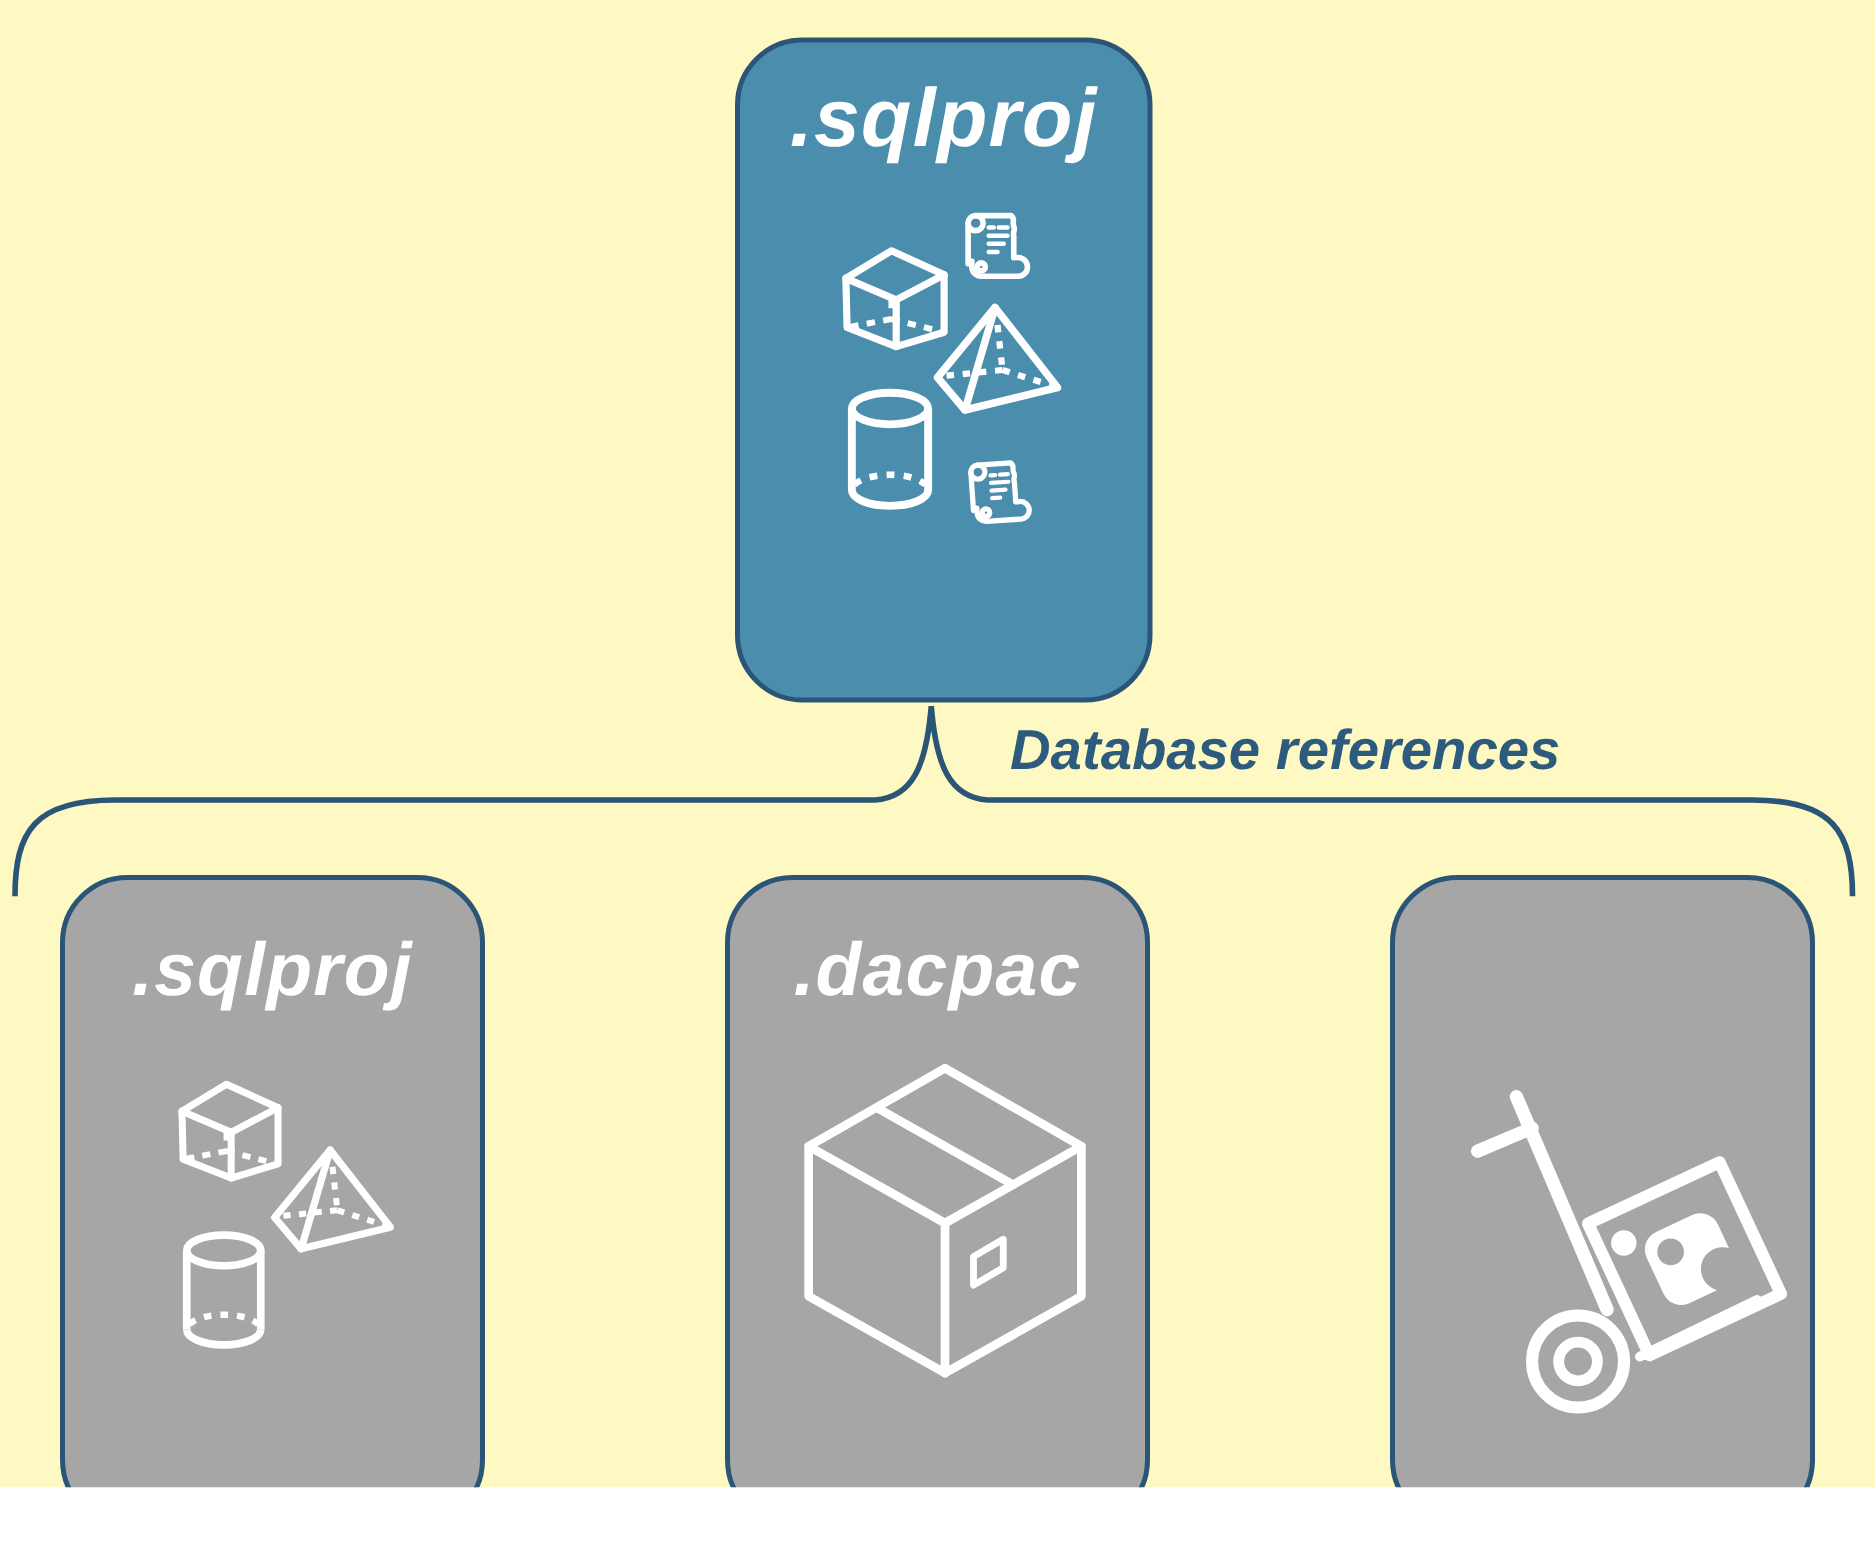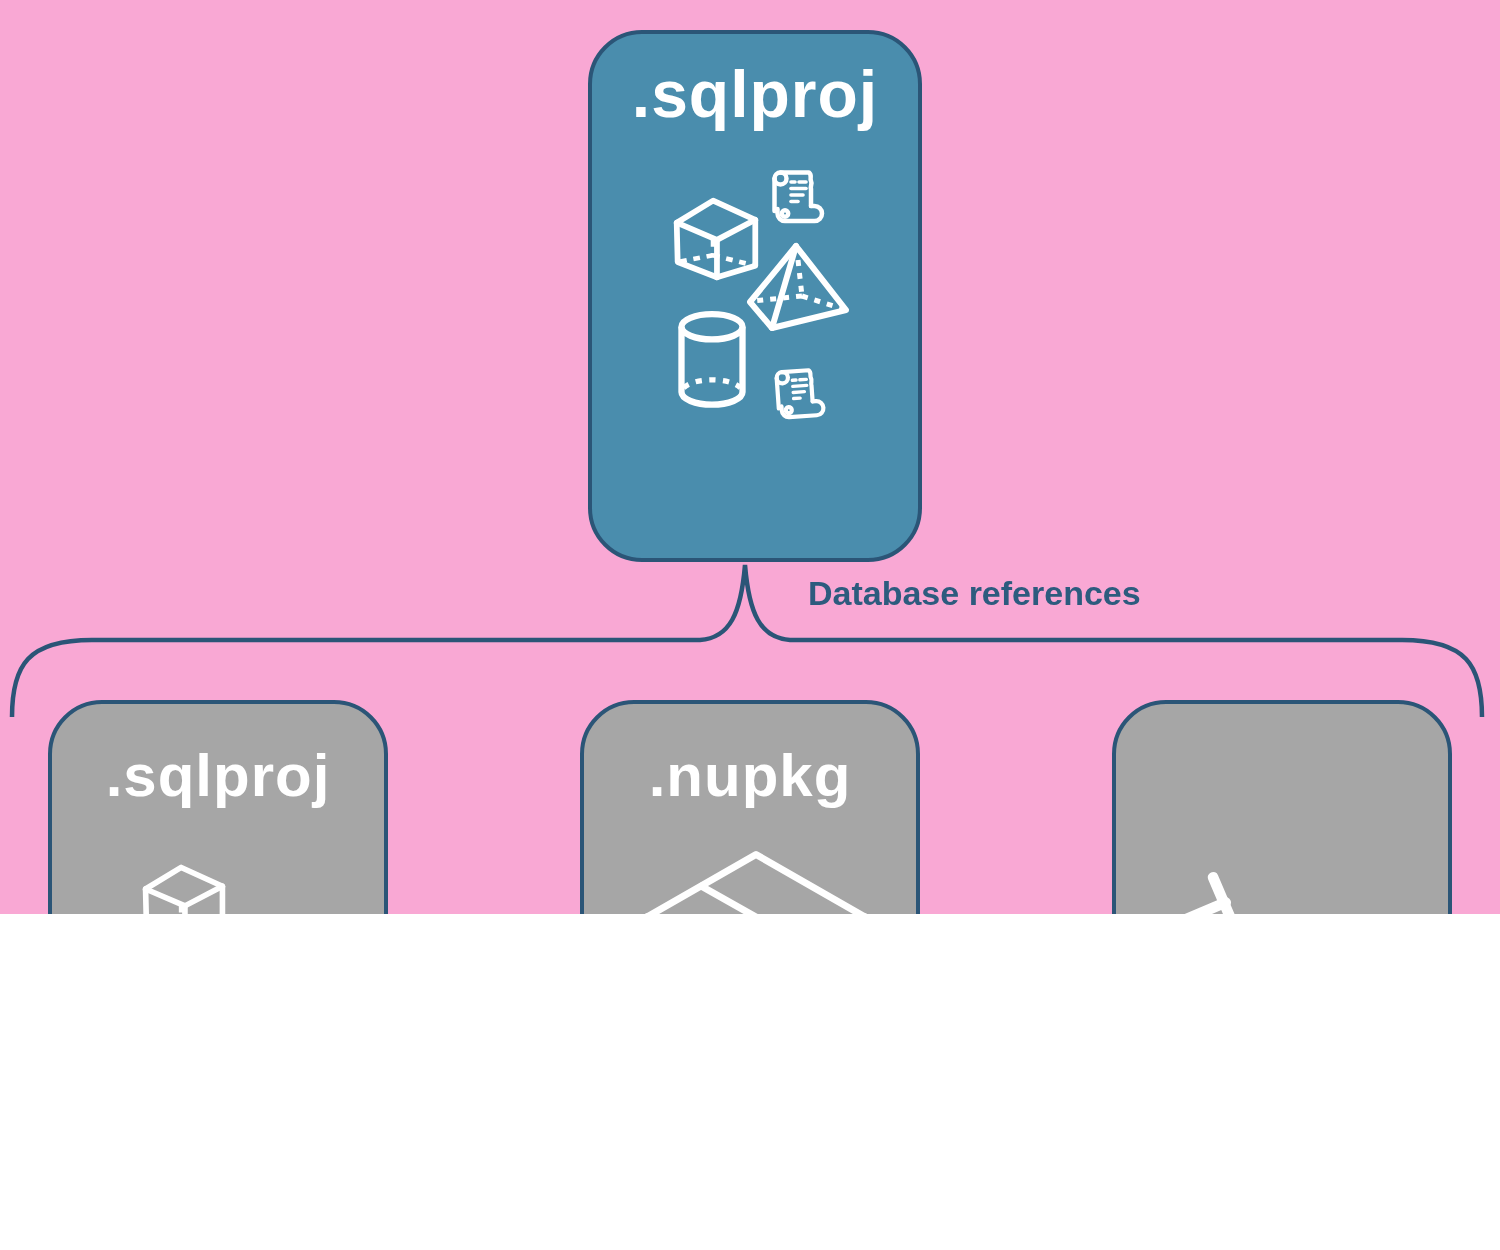--- a/index.html
+++ b/index.html
@@ -1,35 +1,36 @@
 <!DOCTYPE html>
 <html><head>
 <meta charset="utf-8">
 <style>
   html,body{margin:0;padding:0;background:#fff;}
   .stage{
-    position:relative;width:1500px;height:914px;background:#f9a8d4;overflow:hidden;
+    position:relative;width:1500px;height:1190px;background:#fef9c3;overflow:hidden;
     font-family:"Liberation Sans",sans-serif;
+    font-style:italic;
   }
   .card{position:absolute;border:4px solid #2B5577;border-radius:54px;box-sizing:border-box;}
   .card-top{left:588px;top:30px;width:334px;height:532px;background:#4A8DAD;}
   .card-b{top:700px;width:340px;height:522px;background:#A6A6A6;}
   .card-b1{left:48px;}
   .card-b2{left:580px;}
   .card-b3{left:1112px;}
   .card-title{
     text-align:center;font-weight:700;color:#FFFFFF;letter-spacing:1px;
     font-size:66px;margin-top:26px;line-height:1.05;
   }
   .card-b .card-title{font-size:60px;margin-top:40px;}
   .icon{position:absolute;line-height:0;}
   .brace{position:absolute;left:0;top:555px;pointer-events:none;}
   .connector-label{
     position:absolute;left:808px;top:574px;width:520px;
-    font-size:34px;font-weight:700;color:#2D5B7E;white-space:nowrap;
+    font-size:45px;font-weight:700;color:#2D5B7E;white-space:nowrap;
   }
   svg{display:block;}
 </style>
 </head>
 <body>
 
 <div class="stage">
 
   <div class="card card-top">
     <div class="card-title">.sqlproj</div>
@@ -159,21 +160,21 @@
           <path d="M 7 16 L 7 78"></path>
           <path d="M 65 16 L 65 78"></path>
           <path d="M 7 78 A 29 12 0 0 0 65 78"></path>
         </g>
         <path d="M 9 74 A 29 12 0 0 1 63 74" stroke="#fff" fill="none" stroke-width="5" stroke-dasharray="6 7"></path>
       </svg>
     </div>
   </div>
 
   <div class="card card-b card-b2">
-    <div class="card-title">.nupkg</div>
+    <div class="card-title">.dacpac</div>
 
     <div class="icon" style="left:53px;top:142px;">
       <svg width="238" height="261" viewBox="0 0 240 262">
         <g stroke="#fff" fill="none" stroke-width="7" stroke-linejoin="round" stroke-linecap="round">
           <path d="M 120 8 L 230 71 L 230 192 L 120 254 L 10 192 L 10 71 Z"></path>
           <path d="M 10 71 L 120 133 L 230 71"></path>
           <path d="M 120 133 L 120 254"></path>
           <path d="M 65 40 L 175 102"></path>
         </g>
         <path d="M 143 160 L 167 146 L 167 169 L 143 183 Z" stroke="#fff" fill="none" stroke-width="5.5" stroke-linejoin="round"></path>

